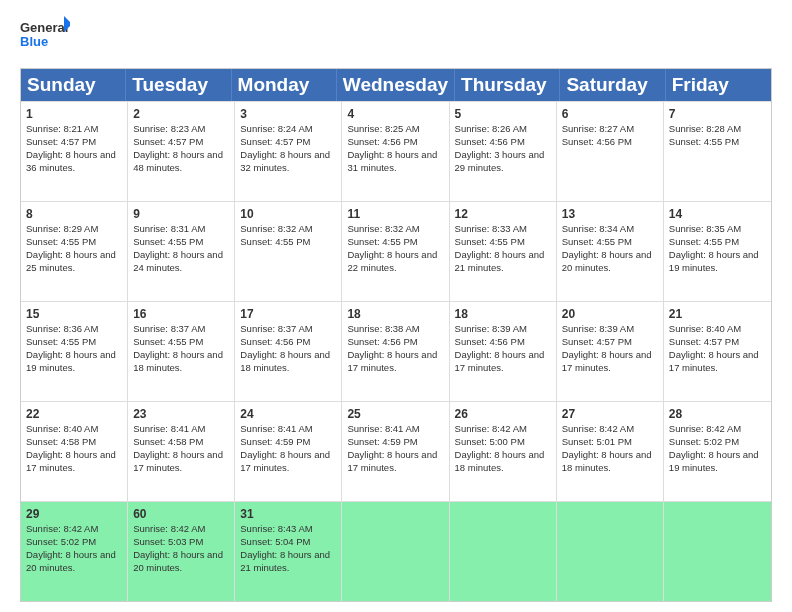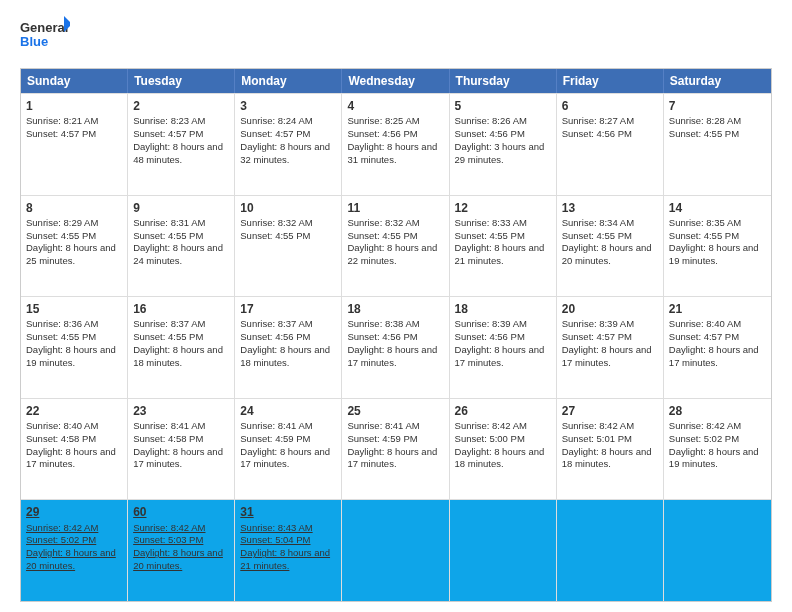--- a/index.html
+++ b/index.html
@@ -46,21 +46,21 @@
       flex-direction: column;
       border: 1px solid #ccc;
     }
     .cal-header {
       display: grid;
       grid-template-columns: repeat(7, 1fr);
       background: #3d6eb5;
     }
     .cal-header-cell {
       color: #fff;
-      font-size: 12px;
+      font-size: 19px;
       font-weight: bold;
       padding: 5px 6px;
       text-align: left;
       border-right: 1px solid #5580c5;
     }
     .cal-header-cell:last-child { border-right: none; }
     .cal-body {
       flex: 1;
       display: flex;
       flex-direction: column;
@@ -81,22 +81,21 @@
     }
     .cal-cell:last-child { border-right: none; }
     .cal-cell.empty { background: #f5f5f5; }
     .day-num {
       font-size: 12px;
       font-weight: bold;
       display: block;
       margin-bottom: 1px;
     }
     .cal-week:last-child .cal-cell {
-      background: #0ea5e9;
-      text-decoration: underline;
+      background: #86efac;
     }
   </style>
 </head>
 <body>
 
 <div class="page">
   <div class="header">
     <div class="logo">
   <svg width="50" height="42" viewBox="0 0 50 42">
     <text x="0" y="16" font-size="13" font-weight="bold" fill="#333" font-family="Arial">General</text>
@@ -110,26 +109,26 @@
     </div>
   </div>
 
   <div class="calendar">
     <div class="cal-header">
     <div class="cal-header-cell">Sunday</div>
         <div class="cal-header-cell">Tuesday</div>
         <div class="cal-header-cell">Monday</div>
         <div class="cal-header-cell">Wednesday</div>
         <div class="cal-header-cell">Thursday</div>
+        <div class="cal-header-cell">Saturday</div>
         <div class="cal-header-cell">Friday</div>
-        <div class="cal-header-cell">Saturday</div>
       </div>
     <div class="cal-body">
     <div class="cal-week">
-          <div class="cal-cell"><span class="day-num">1</span><span>Sunrise: 8:21 AM</span><br><span>Sunset: 4:57 PM</span><br></div>
+          <div class="cal-cell"><span class="day-num">1</span><span>Sunrise: 8:21 AM</span><br><span>Sunset: 4:57 PM</span><br><span>Daylight: 8 hours and 36 minutes.</span></div>
           <div class="cal-cell"><span class="day-num">2</span><span>Sunrise: 8:23 AM</span><br><span>Sunset: 4:57 PM</span><br><span>Daylight: 8 hours and 48 minutes.</span></div>
           <div class="cal-cell"><span class="day-num">3</span><span>Sunrise: 8:24 AM</span><br><span>Sunset: 4:57 PM</span><br><span>Daylight: 8 hours and 32 minutes.</span></div>
           <div class="cal-cell"><span class="day-num">4</span><span>Sunrise: 8:25 AM</span><br><span>Sunset: 4:56 PM</span><br><span>Daylight: 8 hours and 31 minutes.</span></div>
           <div class="cal-cell"><span class="day-num">5</span><span>Sunrise: 8:26 AM</span><br><span>Sunset: 4:56 PM</span><br><span>Daylight: 3 hours and 29 minutes.</span></div>
           <div class="cal-cell"><span class="day-num">6</span><span>Sunrise: 8:27 AM</span><br><span>Sunset: 4:56 PM</span><br></div>
           <div class="cal-cell"><span class="day-num">7</span><span>Sunrise: 8:28 AM</span><br><span>Sunset: 4:55 PM</span><br></div>
         </div>
         <div class="cal-week">
           <div class="cal-cell"><span class="day-num">8</span><span>Sunrise: 8:29 AM</span><br><span>Sunset: 4:55 PM</span><br><span>Daylight: 8 hours and 25 minutes.</span></div>
           <div class="cal-cell"><span class="day-num">9</span><span>Sunrise: 8:31 AM</span><br><span>Sunset: 4:55 PM</span><br><span>Daylight: 8 hours and 24 minutes.</span></div>

